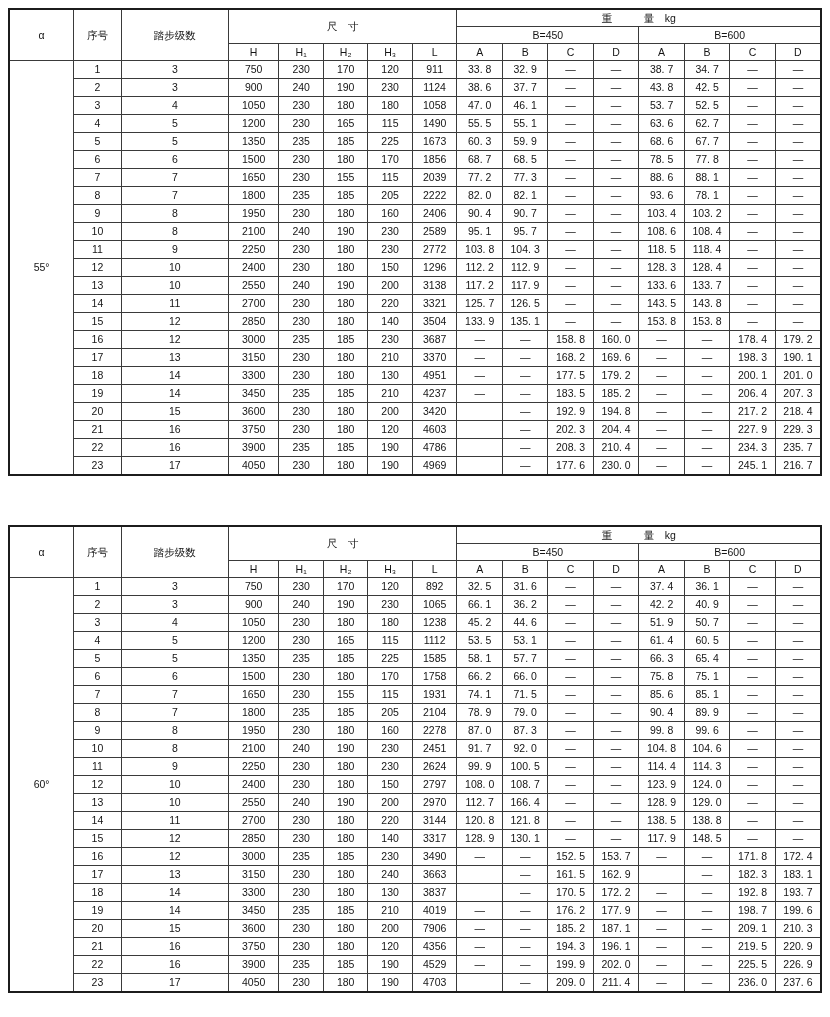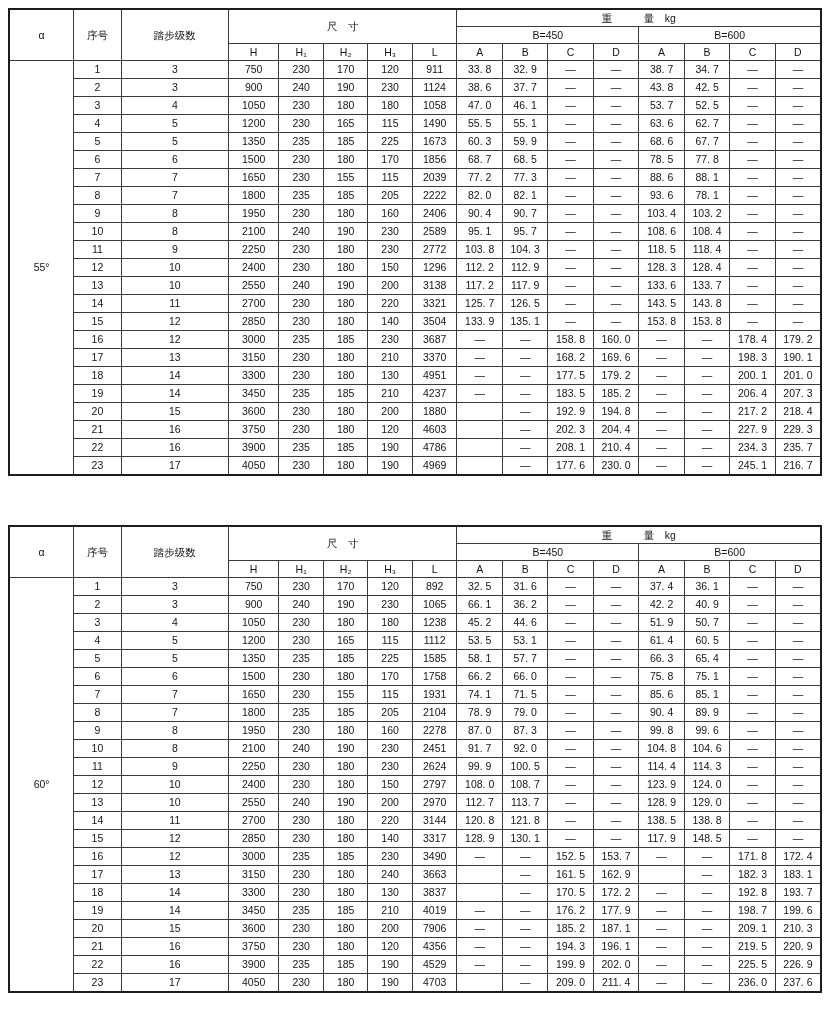--- a/index.html
+++ b/index.html
@@ -425,21 +425,21 @@
           <td>206. 4</td>
           <td>207. 3</td>
         </tr>
         <tr>
           <td>20</td>
           <td>15</td>
           <td>3600</td>
           <td>230</td>
           <td>180</td>
           <td>200</td>
-          <td>1880</td>
+          <td>3420</td>
           <td></td>
           <td>—</td>
           <td>192. 9</td>
           <td>194. 8</td>
           <td>—</td>
           <td>—</td>
           <td>217. 2</td>
           <td>218. 4</td>
         </tr>
         <tr>
@@ -462,21 +462,21 @@
         <tr>
           <td>22</td>
           <td>16</td>
           <td>3900</td>
           <td>235</td>
           <td>185</td>
           <td>190</td>
           <td>4786</td>
           <td></td>
           <td>—</td>
-          <td>208. 1</td>
+          <td>208. 3</td>
           <td>210. 4</td>
           <td>—</td>
           <td>—</td>
           <td>234. 3</td>
           <td>235. 7</td>
         </tr>
         <tr>
           <td>23</td>
           <td>17</td>
           <td>4050</td>
@@ -751,21 +751,21 @@
         </tr>
         <tr>
           <td>13</td>
           <td>10</td>
           <td>2550</td>
           <td>240</td>
           <td>190</td>
           <td>200</td>
           <td>2970</td>
           <td>112. 7</td>
-          <td>113. 7</td>
+          <td>166. 4</td>
           <td>—</td>
           <td>—</td>
           <td>128. 9</td>
           <td>129. 0</td>
           <td>—</td>
           <td>—</td>
         </tr>
         <tr>
           <td>14</td>
           <td>11</td>

